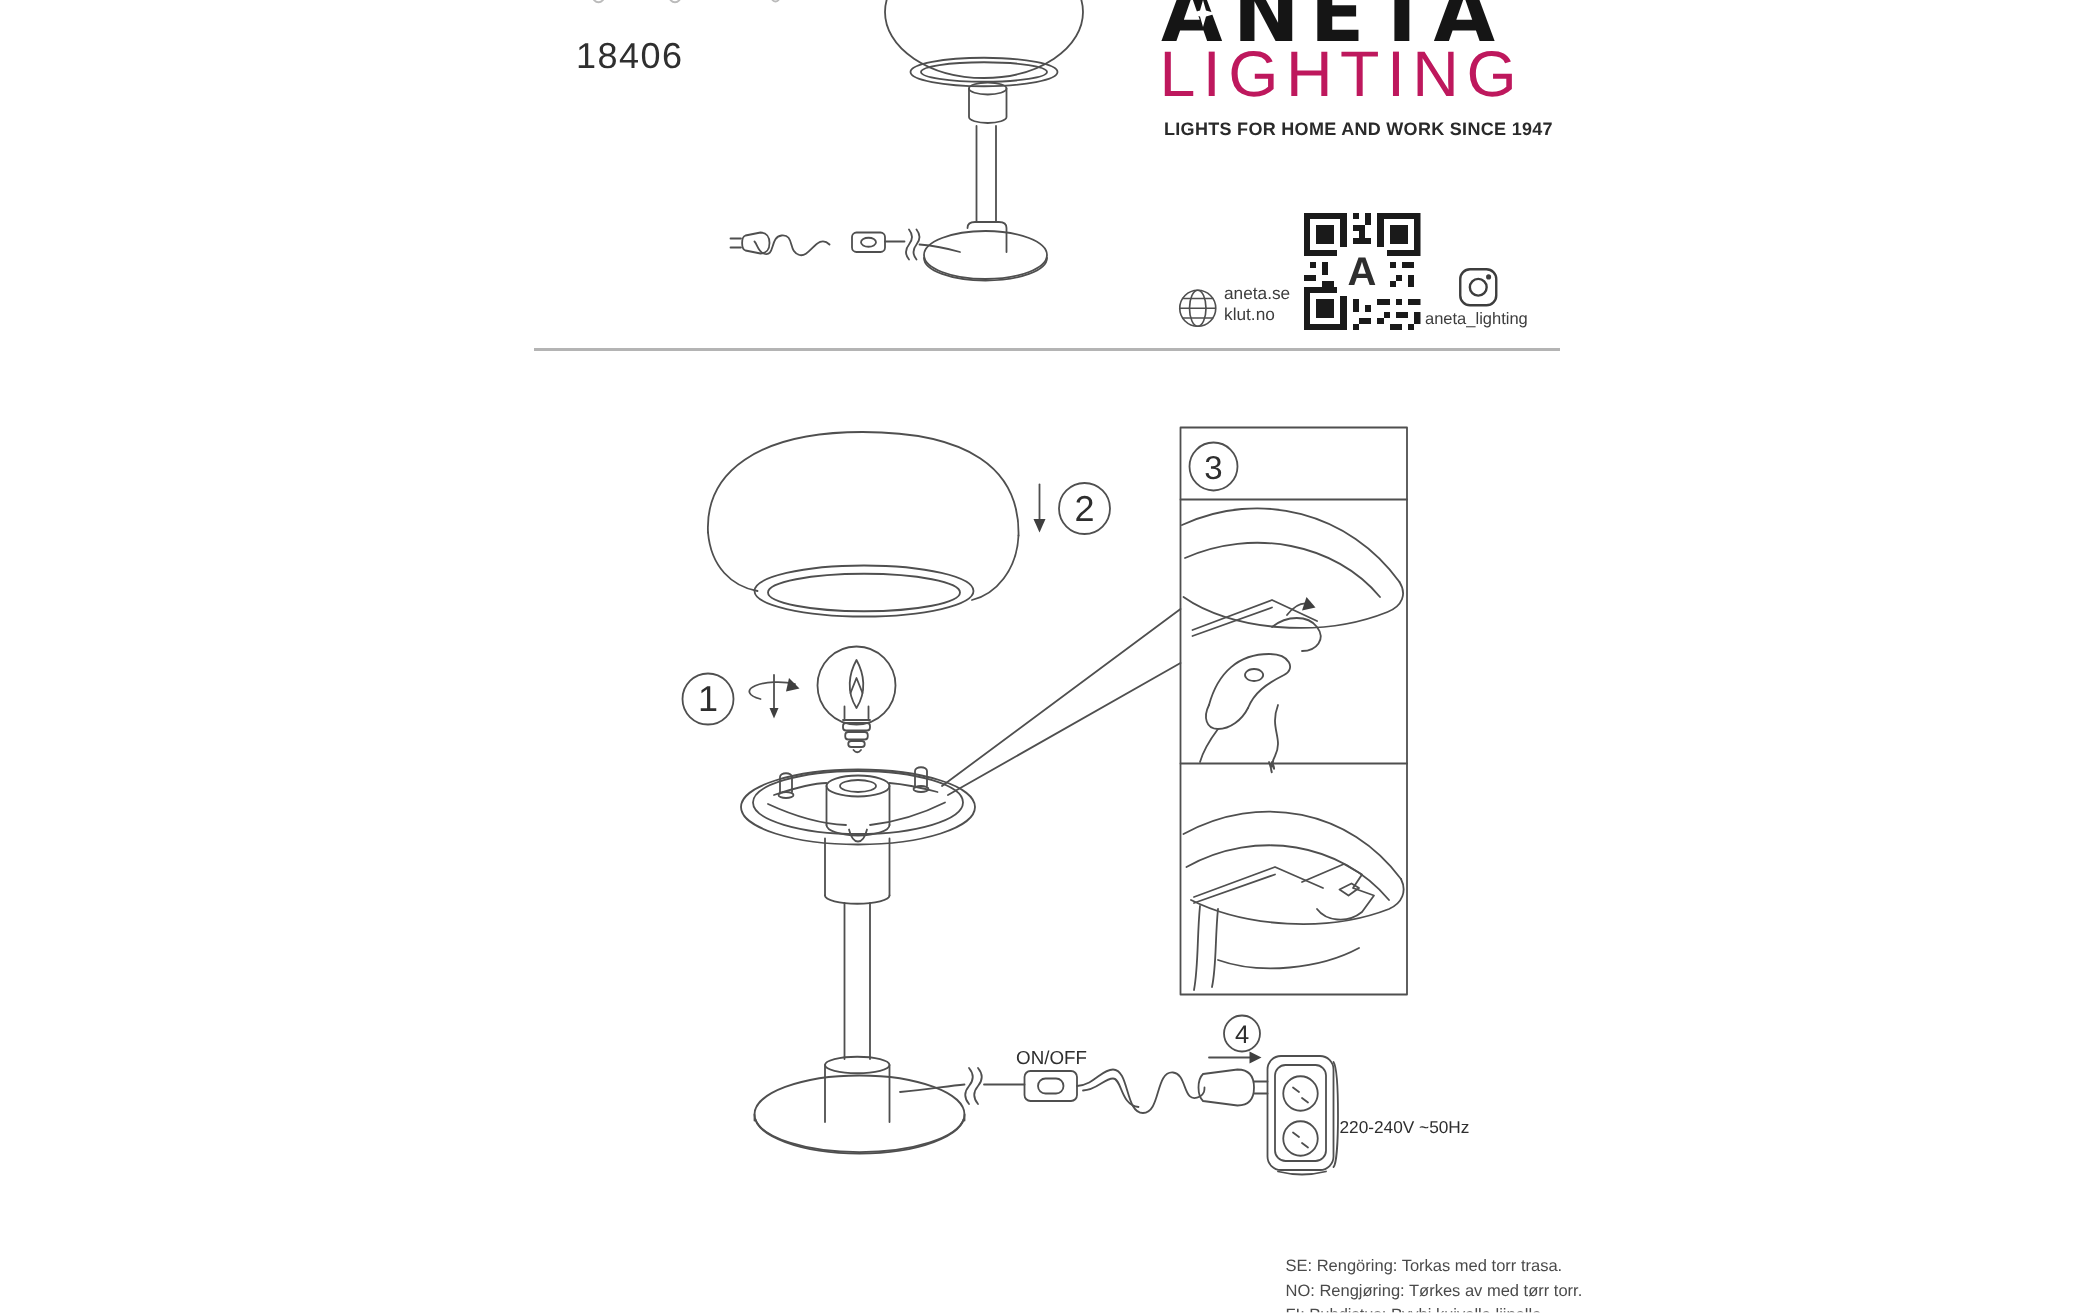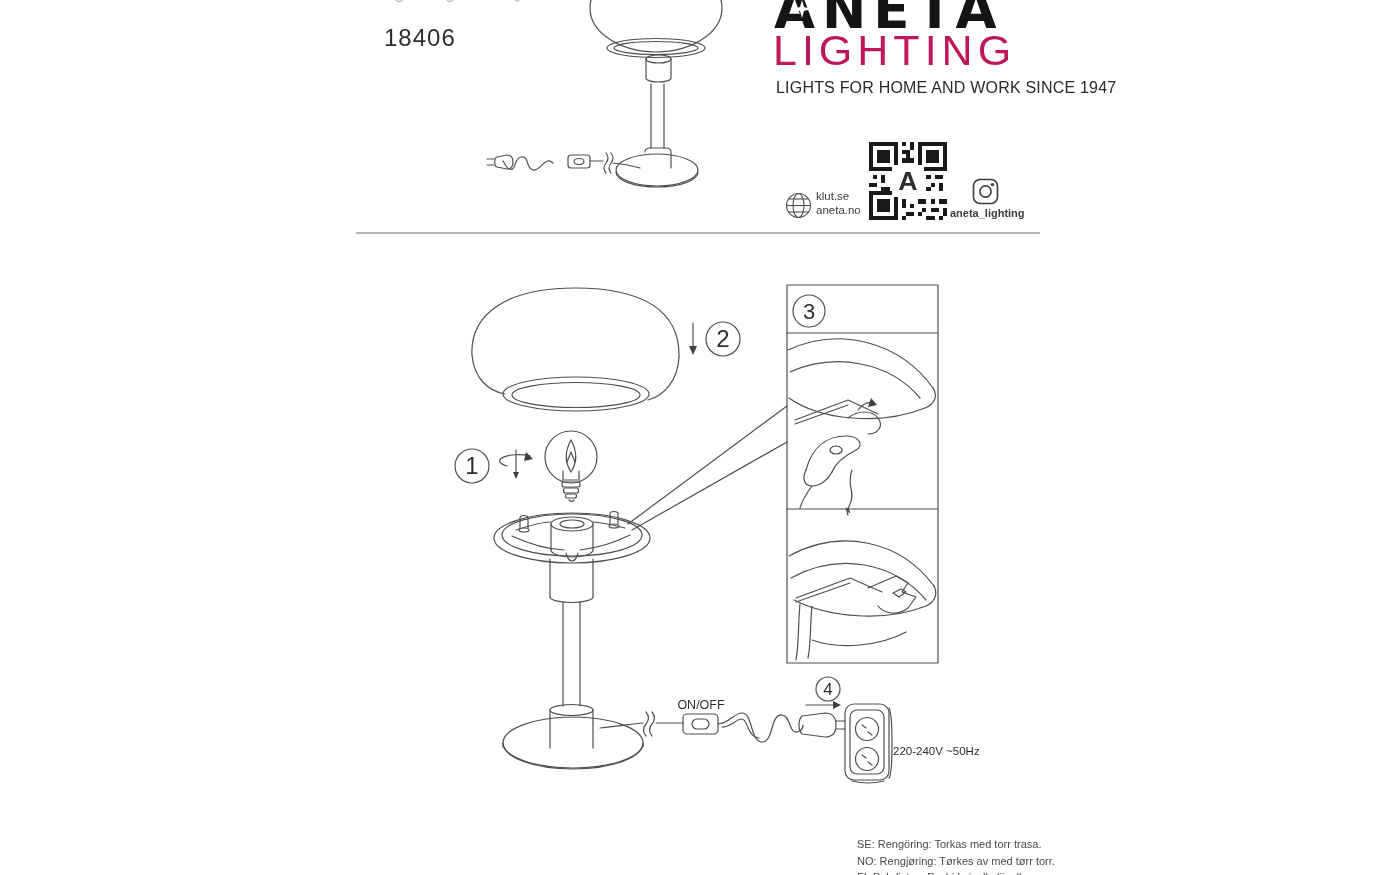--- a/index.html
+++ b/index.html
@@ -5,24 +5,24 @@
   html,body{margin:0;padding:0;background:#ffffff;}
   .page{position:relative;width:1132px;height:875px;overflow:hidden;background:#fff;
         font-family:"Liberation Sans",sans-serif;color:#2e2e2e;}
   .abs{position:absolute;}
   .product-number{left:384px;top:24px;font-size:24px;letter-spacing:1px;color:#2f2f2f;}
   .brand{left:773px;top:0;width:260px;}
   .brand-name{position:absolute;left:1px;top:-21px;font-family:"DejaVu Sans","Liberation Sans",sans-serif;
               font-weight:800;font-size:53px;letter-spacing:7px;color:#151515;white-space:nowrap;}
   .brand-subname{position:absolute;left:0px;top:26px;font-size:43px;font-weight:400;
                  letter-spacing:5px;color:#be185d;white-space:nowrap;}
-  .brand-tagline{position:absolute;left:3px;top:79px;font-size:16px;font-weight:400;
+  .brand-tagline{position:absolute;left:3px;top:79px;font-size:12px;font-weight:700;
                  letter-spacing:0.2px;color:#2a2a2a;white-space:nowrap;text-align:right;}
   .weblinks{left:816px;top:189px;font-size:11.5px;line-height:14px;color:#3d3d3d;}
-  .ig-handle{left:950px;top:207px;font-size:11px;color:#3d3d3d;font-weight:bold;}
+  .ig-handle{left:950px;top:207px;font-size:11px;color:#3d3d3d;}
   .divider{left:356px;top:232px;width:684px;height:2px;background:#b4b4b4;}
   .footer-line{left:857px;font-size:11px;color:#4a4a4a;white-space:nowrap;}
   svg text{font-family:"Liberation Sans",sans-serif;fill:#2e2e2e;stroke:none;}
   .art path,.art ellipse,.art circle,.art rect,.art line{fill:none;stroke:#4f4f4f;
       stroke-width:1.2;stroke-linecap:round;stroke-linejoin:round;}
   .art .badge{fill:#fff;}
   .art .head{fill:#3f3f3f;stroke:none;}
   .art .faint{stroke:#bbbbbb;}
   .qr rect{stroke:none;}
 </style>
@@ -45,22 +45,22 @@
   <svg class="abs" style="left:785px;top:192px" width="27" height="27" viewBox="0 0 27 27">
     <g fill="none" stroke="#4f4f4f" stroke-width="1.1">
       <circle cx="13.5" cy="13.5" r="12"></circle>
       <ellipse cx="13.5" cy="13.5" rx="5.5" ry="12"></ellipse>
       <line x1="1.5" y1="13.5" x2="25.5" y2="13.5"></line>
       <line x1="3.2" y1="7" x2="23.8" y2="7"></line>
       <line x1="3.2" y1="20" x2="23.8" y2="20"></line>
     </g>
   </svg>
   <div class="abs weblinks">
-    <div>klut.se</div>
-    <div>aneta.no</div>
+    <div>aneta.se</div>
+    <div>klut.no</div>
   </div>
 
   <svg class="abs qr" style="left:869px;top:142px" width="78" height="78" viewBox="0 0 76 76" shape-rendering="crispEdges">
     <rect x="0" y="0" width="76" height="76" fill="#ffffff"></rect>
     <g fill="#1a1a1a">
       <rect x="0" y="0" width="28" height="28"></rect>
         <rect x="48" y="0" width="28" height="28"></rect>
         <rect x="0" y="48" width="28" height="28"></rect>
     </g>
     <g fill="#ffffff">

